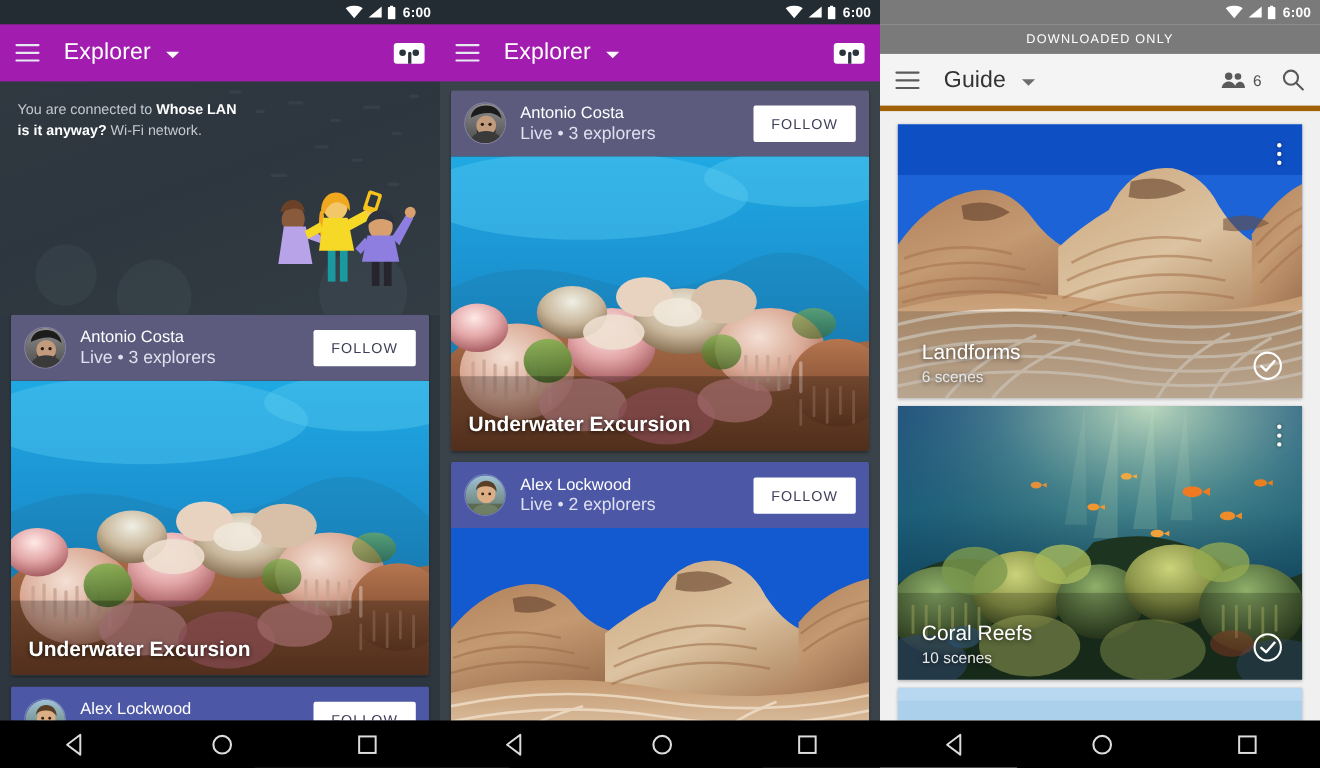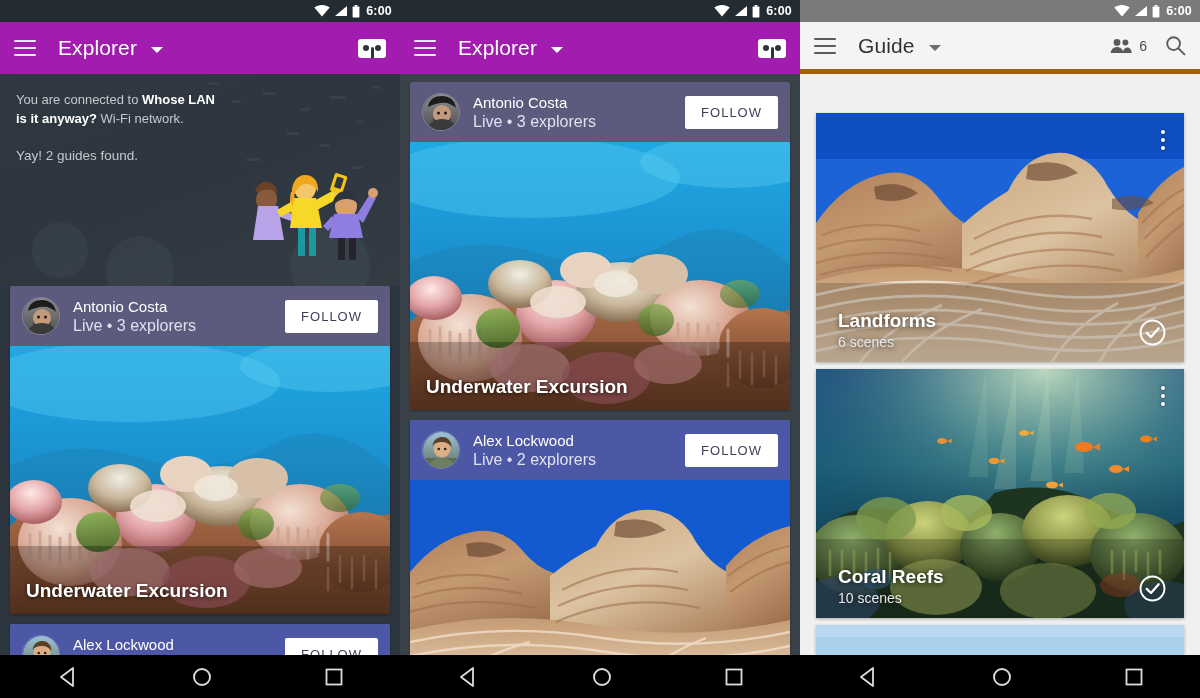--- a/index.html
+++ b/index.html
@@ -96,21 +96,21 @@
   .photo-title {
     position: absolute; left: 16px; bottom: 12px; color: #ffffff;
     font-size: 19px; font-weight: bold; text-shadow: 0 1px 4px rgba(0,0,0,.7); z-index: 4;
   }
 
   
   .guide-body { background: #f0f0f0; position: absolute; left:0; right:0; top:106px; bottom:43px; overflow: hidden; }
   .gcard { margin: 7px 16px 0 16px; position: relative; overflow: hidden;
     box-shadow: 0 1px 3px rgba(0,0,0,.3); background:#ddd; }
   .gcard-title { position: absolute; left: 22px; bottom: 30px; color: #fff;
-    font-size: 19px; font-weight: bold; text-shadow: 0 1px 5px rgba(0,0,0,.65); z-index: 5; }
+    font-size: 19px; font-weight: normal; text-shadow: 0 1px 5px rgba(0,0,0,.65); z-index: 5; }
   .gcard-sub { position: absolute; left: 22px; bottom: 12px; color: #e8e8e8;
     font-size: 14px; text-shadow: 0 1px 5px rgba(0,0,0,.65); z-index: 5; }
   .gcard-check { position: absolute; right: 18px; bottom: 16px; width: 27px; height: 27px; z-index: 6; }
   .gcard-menu { position: absolute; right: 10px; top: 14px; width: 22px; height: 26px;
     display: flex; flex-direction: column; align-items: center; justify-content: center;
     gap: 4px; z-index: 6; cursor: pointer; }
   .gcard-menu i { width: 4px; height: 4px; border-radius: 50%; background: #fff;
     box-shadow: 0 0 3px rgba(0,0,0,.6); display: block; }
 
   
@@ -265,21 +265,20 @@
           <circle cx="60" cy="176" r="28"></circle>
             <circle cx="140" cy="196" r="34"></circle>
             <circle cx="330" cy="192" r="40"></circle>
         </g>
       </svg>
 
       <div class="blurb">
         <div class="blurb-line">
           <span>You are connected to </span><b>Whose LAN is it anyway?</b><span> Wi-Fi network.</span>
         </div>
-        <div class="blurb-found">Yay! 2 guides found.</div>
       </div>
 
       <svg class="hero-people" viewBox="0 0 150 120">
 
         <g>
           <path d="M28 52c0-7 5-12 11-12s10 5 10 11c0 7-4 12-10 12s-11-5-11-11z" fill="#8a5a3c"></path>
           <path d="M27 45c1-8 7-12 13-11 6 1 9 6 9 11-4-3-7-4-12-3-4 1-7 2-10 3z" fill="#6b4228"></path>
           <rect x="34" y="62" width="5" height="26" fill="#8a5a3c"></rect>
           <rect x="42" y="62" width="5" height="26" fill="#8a5a3c"></rect>
           <path d="M30 58h20l6 34H25z" fill="#b9a3e8"></path>
@@ -577,20 +576,21 @@
       <svg class="sb-ico" width="14" height="12" viewBox="0 0 14 12">
           <path d="M13 1v10H1z" fill="#fff"></path>
         </svg>
       <svg class="sb-ico" width="8" height="13" viewBox="0 0 8 13">
           <rect x="2.6" y="0" width="2.8" height="1.6" fill="#fff"></rect>
           <rect x="0.6" y="1.4" width="6.8" height="11.2" rx="0.8" fill="#fff"></rect>
         </svg>
       <span class="sb-time">6:00</span>
     </div>
 
+    <div class="dl-banner">DOWNLOADED ONLY</div>
 
     <div class="appbar light">
       <div class="hamburger">
           <i></i>
           <i></i>
           <i></i>
         </div>
       <span class="appbar-title">Guide</span>
       <span class="caret"></span>
       <span class="appbar-spacer"></span>

